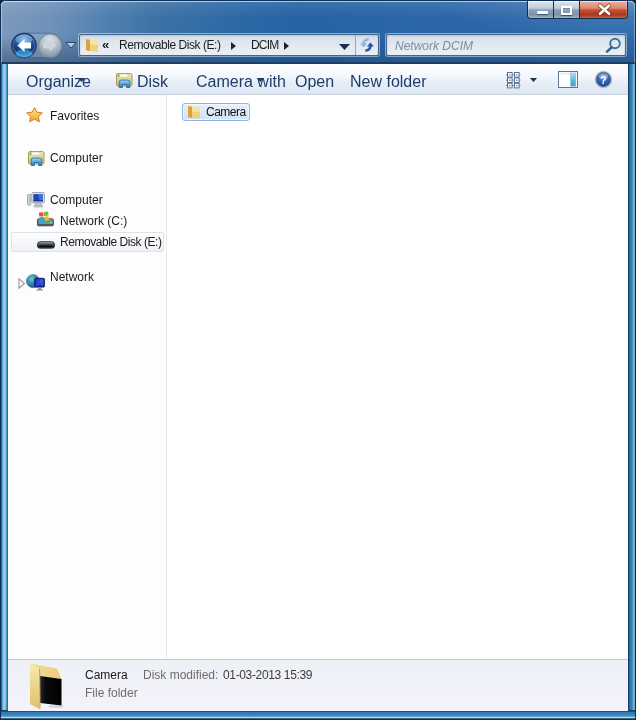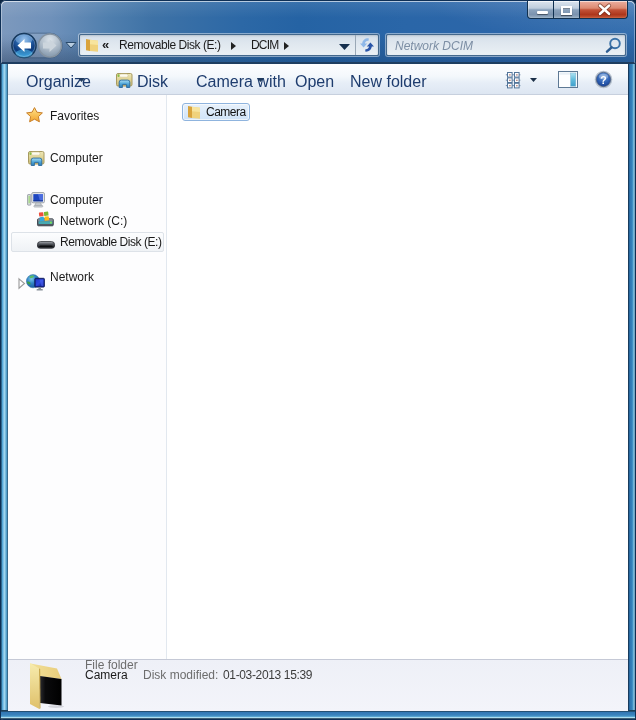--- a/index.html
+++ b/index.html
@@ -373,14 +373,14 @@
     </defs>
     <polygon points="0.5,2.5 27,7.5 31.5,18 10,15.2" fill="url(#fold2)"></polygon>
     <polygon points="10,15 31.5,18 31.5,44.5 10,42" fill="url(#fold3)"></polygon>
     <polygon points="0,2 9,7.4 9.3,48 0,43" fill="url(#fold1)"></polygon>
     <polygon points="9,7.4 10.2,8.1 10.5,47.2 9.3,48" fill="#c8a84e"></polygon>
     <ellipse cx="26" cy="45.6" rx="8" ry="1.4" fill="rgba(120,120,130,0.25)"></ellipse>
   </svg>
   <span class="dt" style="left:85px;top:668px;color:#1a1a1a">Camera</span>
   <span class="dt" style="left:143px;top:668px;color:#6d6d6d">Disk modified:</span>
   <span class="dt" style="left:223px;top:668px;color:#3c3c3c;letter-spacing:-0.35px">01-03-2013 15:39</span>
-  <span class="dt" style="left:85px;top:658px;color:#6d6d6d">File folder</span>
+  <span class="dt" style="left:85px;top:686px;color:#6d6d6d">File folder</span>
 </div>
 
 </body></html>

